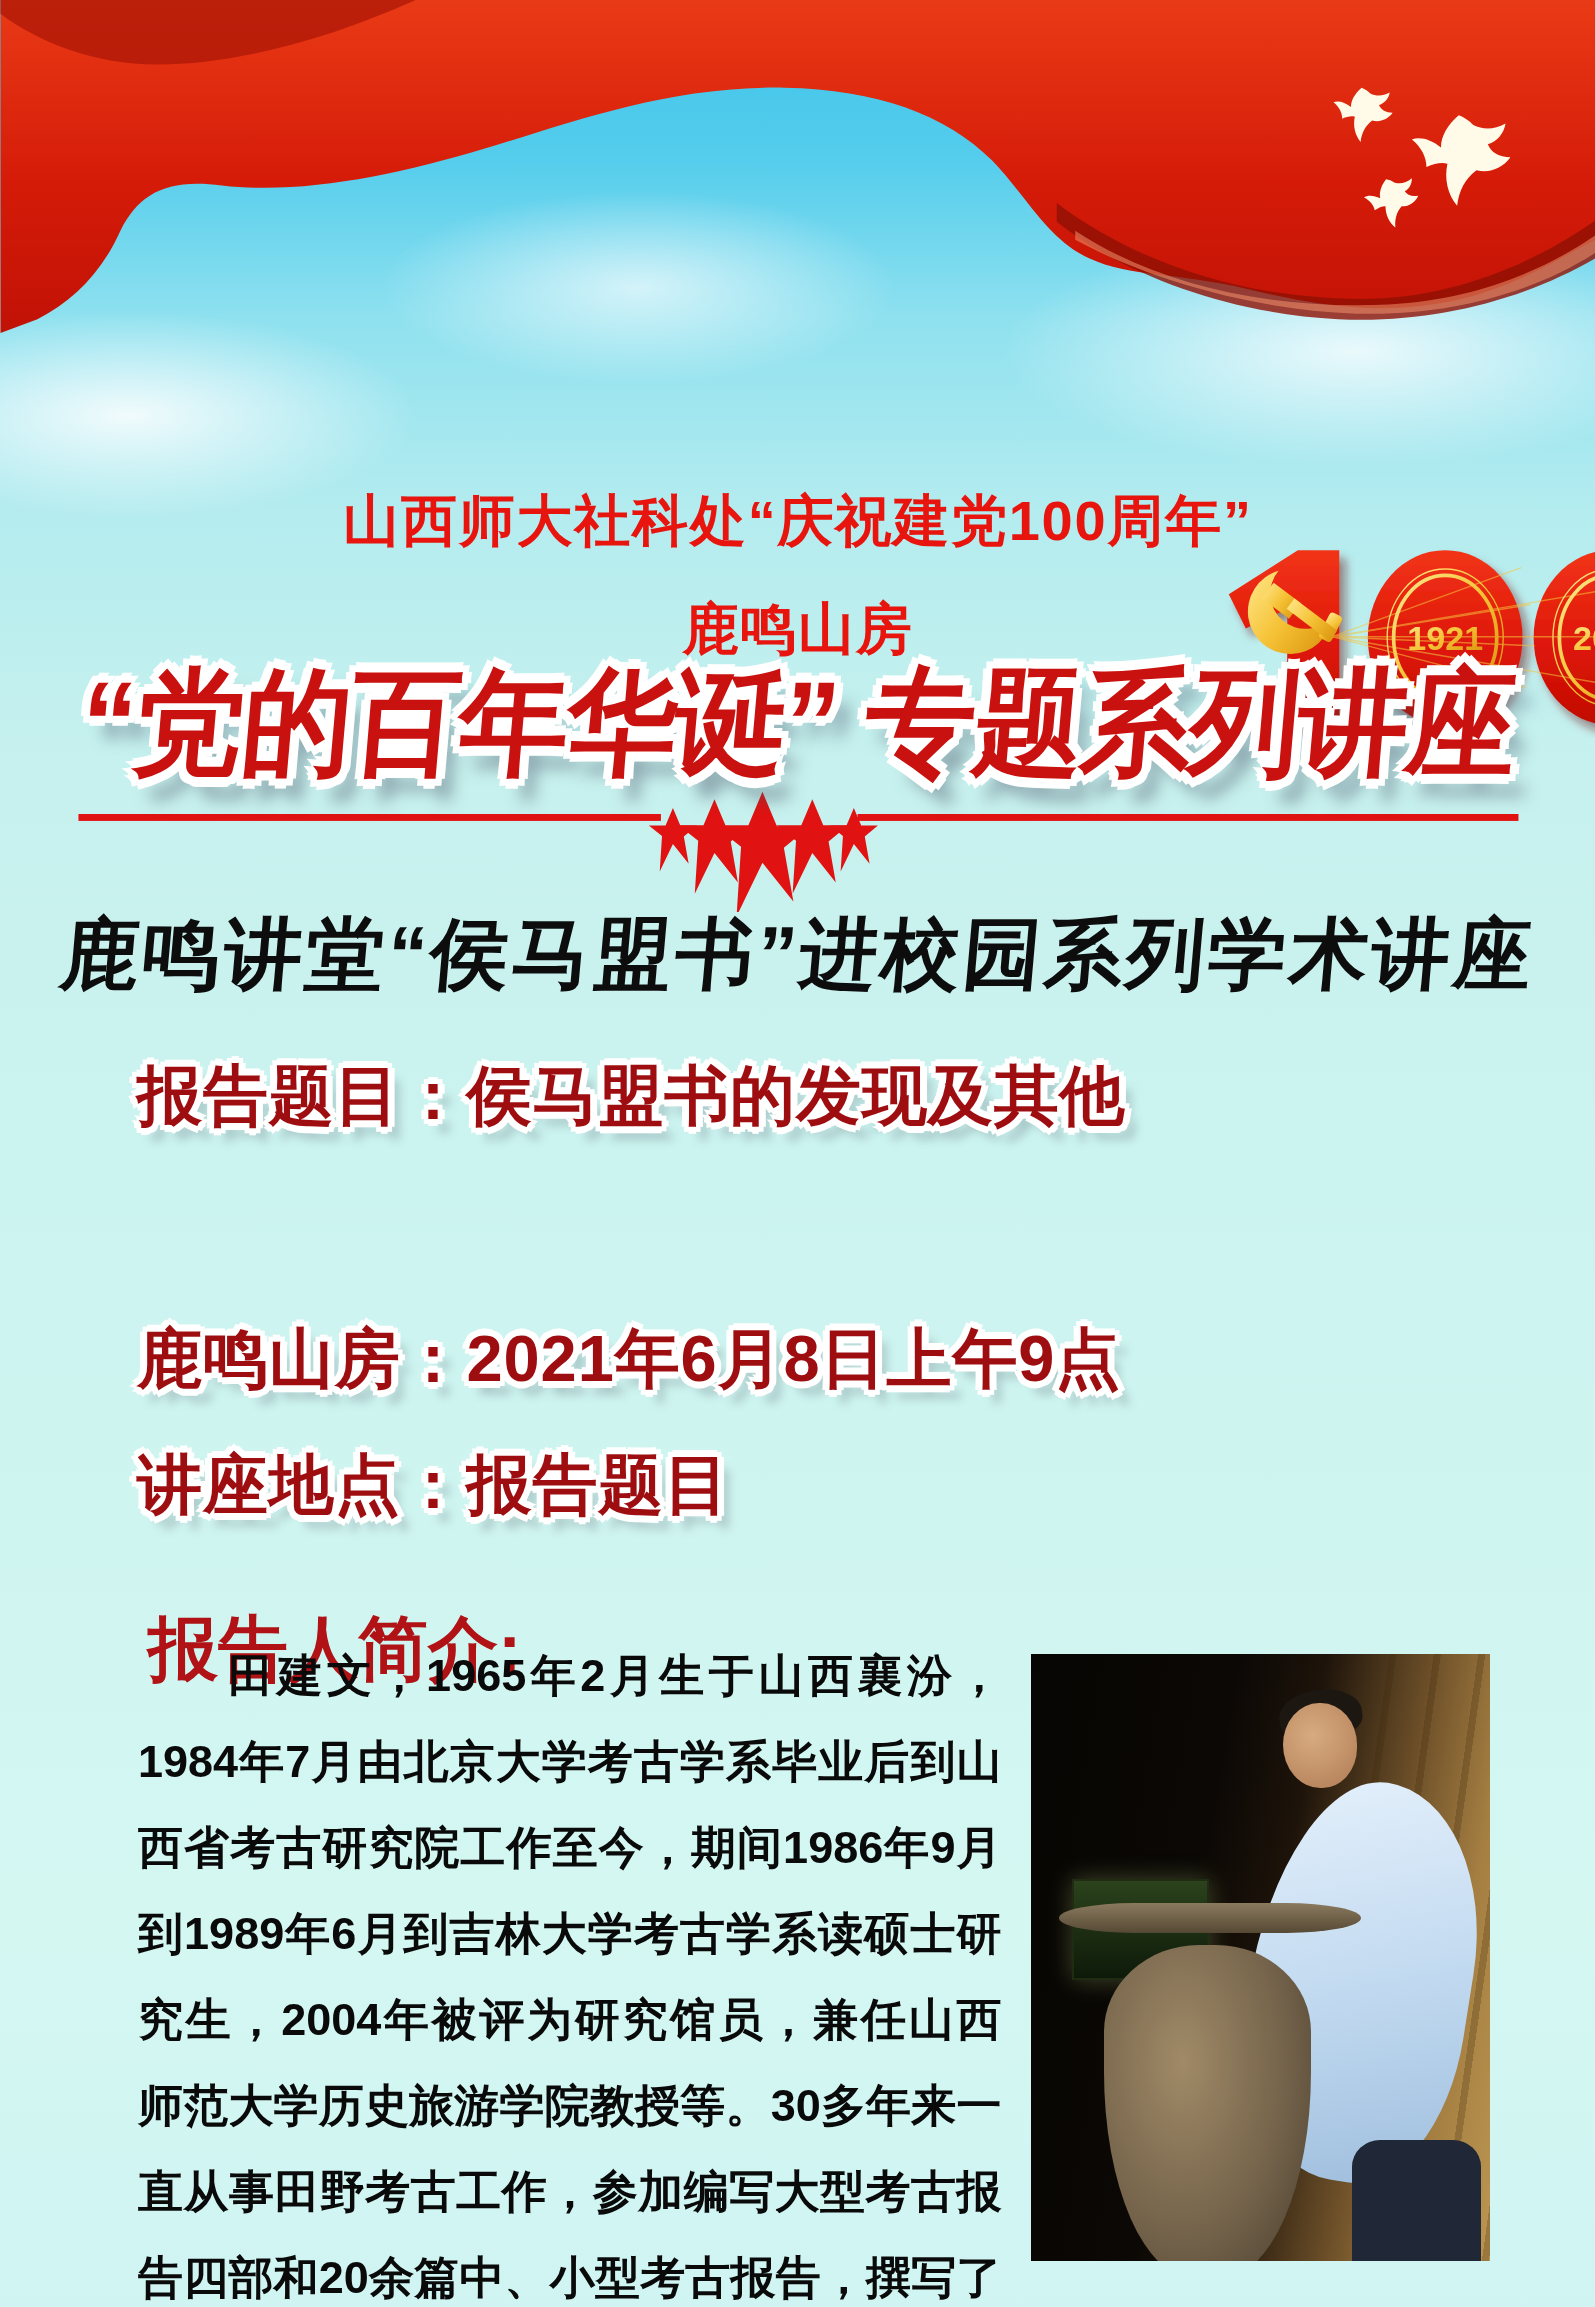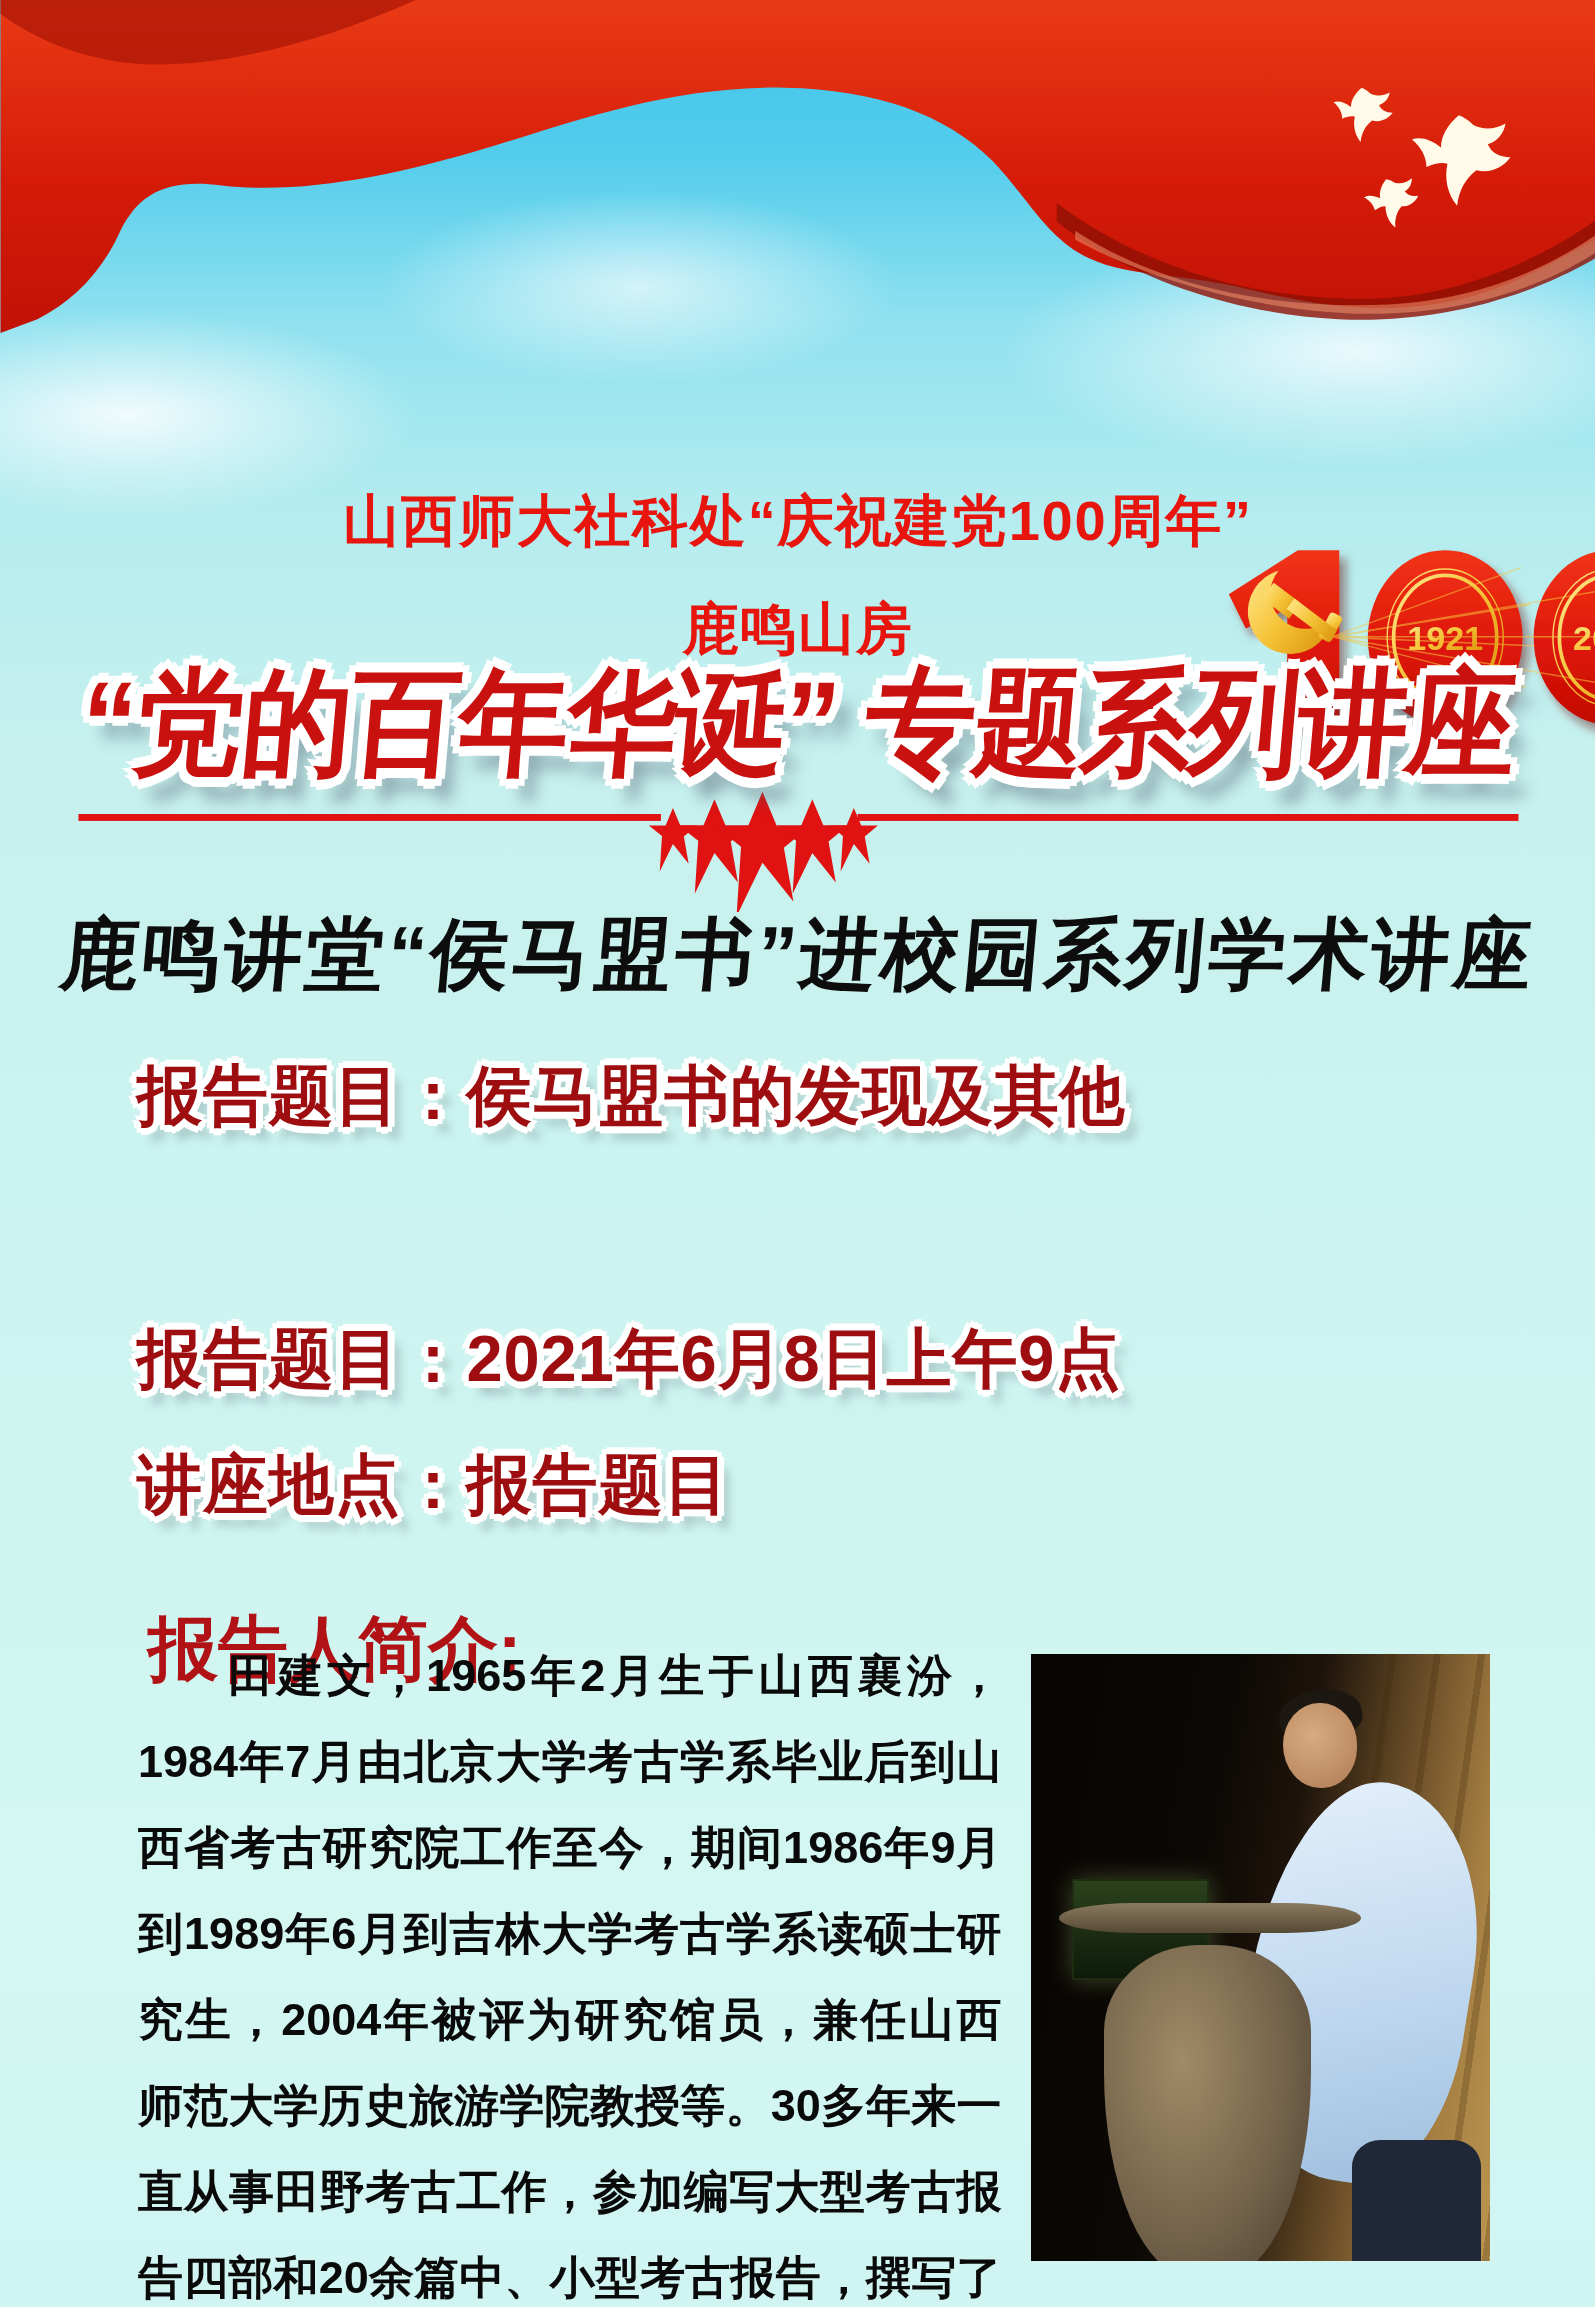--- a/index.html
+++ b/index.html
@@ -149,21 +149,21 @@
       <polygon transform="translate(1548,158) scale(0.82)" points="0,-100 29,-31 95,-31 43,12 62,120 0,42 -52,150 -43,10 -95,-31 -29,-31"></polygon>
       <polygon transform="translate(1652,168) scale(1.08)" points="0,-100 29,-31 95,-31 43,12 62,120 0,42 -52,150 -43,10 -95,-31 -29,-31"></polygon>
       <polygon transform="translate(1760,158) scale(0.82)" points="0,-100 29,-31 95,-31 43,12 62,120 0,42 -52,150 -43,10 -95,-31 -29,-31"></polygon>
       <polygon transform="translate(1850,150) scale(0.55)" points="0,-100 29,-31 95,-31 43,12 62,120 0,42 -52,150 -43,10 -95,-31 -29,-31"></polygon>
     </g>
   </svg>
 
   <div class="abs z5 ctr series-title" style="top:903px">鹿鸣讲堂“侯马盟书”进校园系列学术讲座</div>
 
   <div class="abs z5 info-item" style="top:1052px">报告题目：侯马盟书的发现及其他</div>
-  <div class="abs z5 info-item" style="top:1315px">报告题目：2021年6月8日上午9点</div>
+  <div class="abs z5 info-item" style="top:1315px">鹿鸣山房：2021年6月8日上午9点</div>
   <div class="abs z5 info-item" style="top:1441px">讲座地点：报告题目</div>
 
   <div class="abs z5 bio-heading">报告人简介:</div>
   <div class="abs z5 bio">
     <div class="photo">
       <div class="glyph-wall"></div>
       <div class="display-case"></div>
       <div class="man-shirt"></div>
       <div class="man-hair"></div>
       <div class="man-head"></div>

